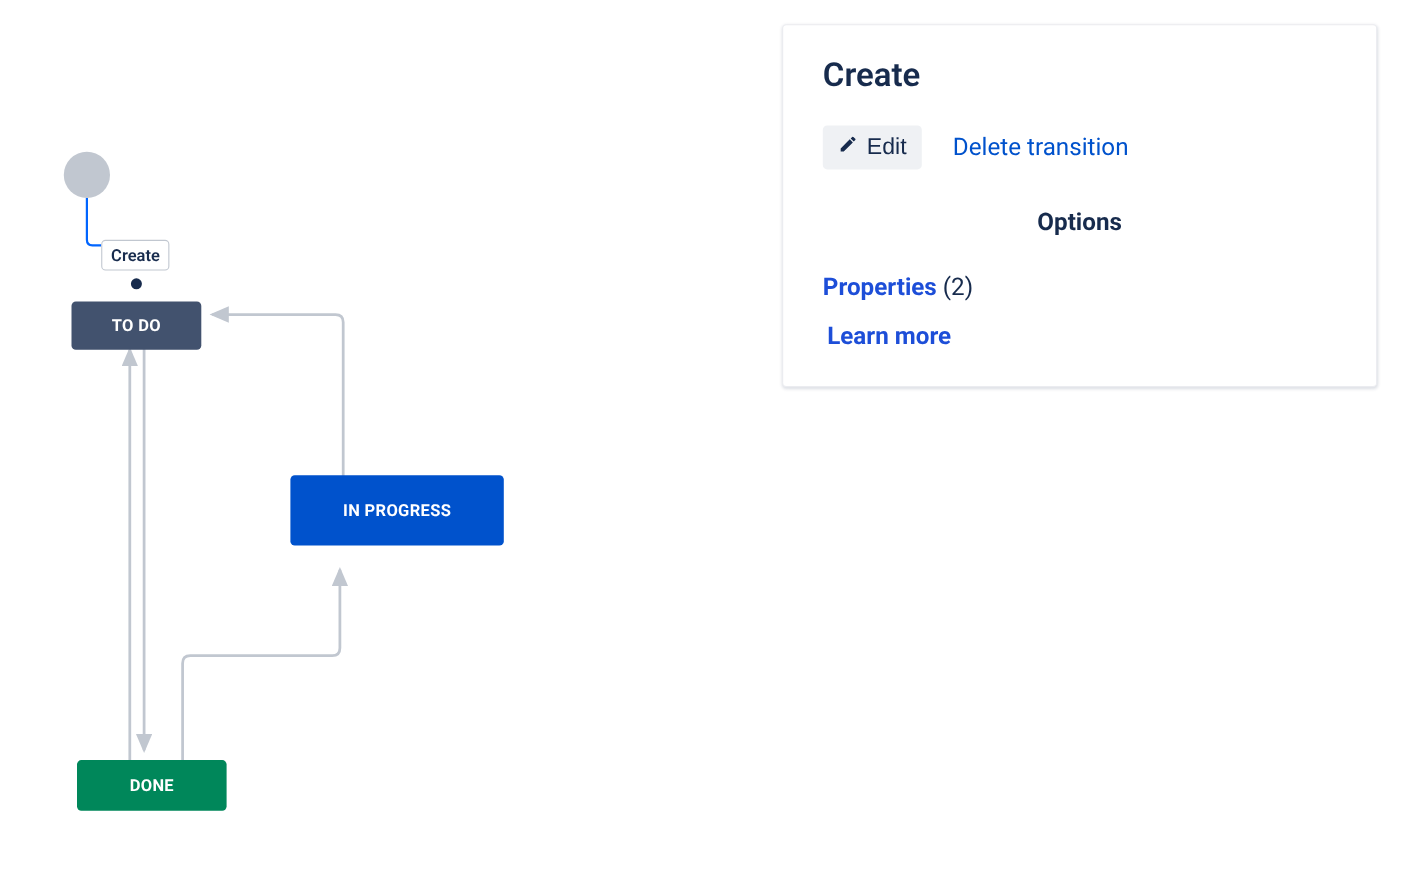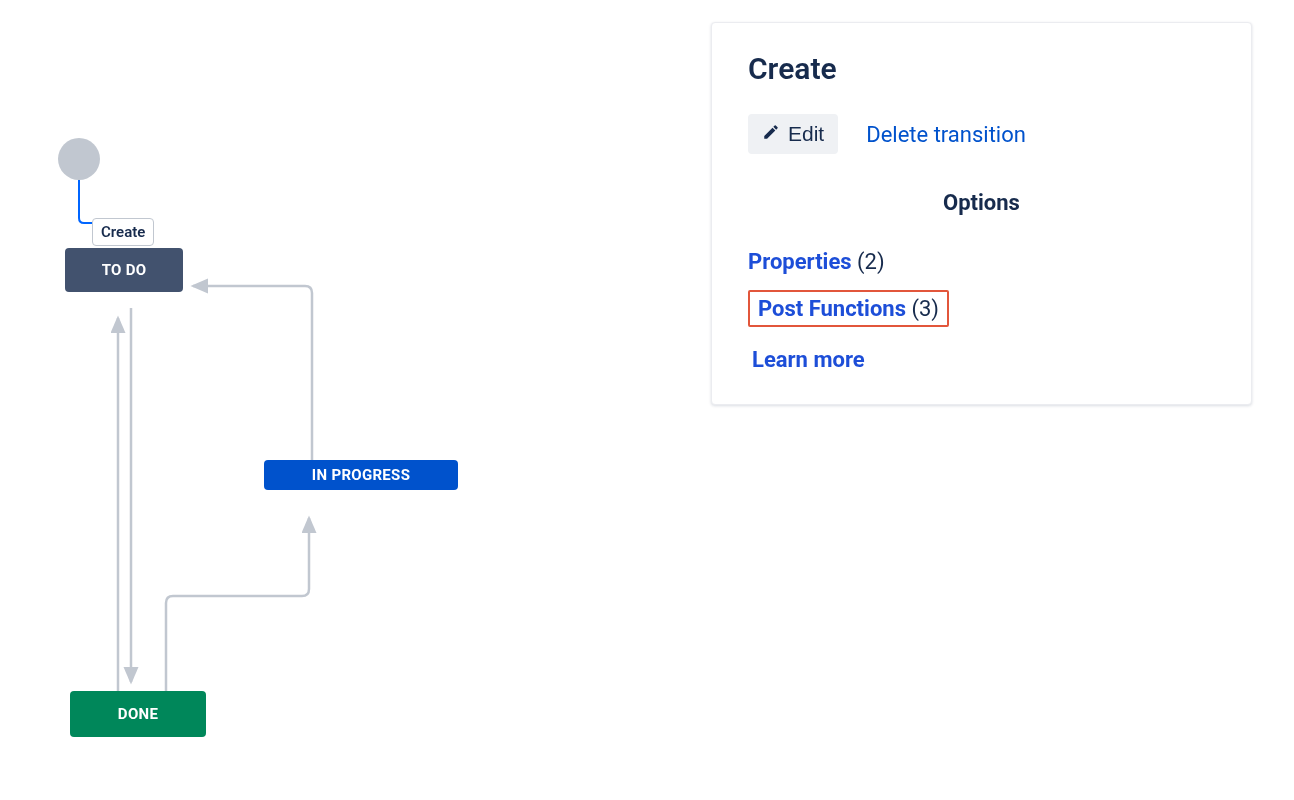--- a/index.html
+++ b/index.html
@@ -67,25 +67,25 @@
 
   </svg>
 
   <div class="start-circle" style="left:58px; top:138px;"></div>
 
   <div class="transition-label" style="left:92px; top:218px;">
     <span>Create</span>
   </div>
   <div class="dot" style="left:119px; top:253px;"></div>
 
-  <div class="status todo" style="left:65px; top:248px; width:118px; height:44px;">
+  <div class="status todo" style="left:65px; top:274px; width:118px; height:44px;">
     <span>TO DO</span>
   </div>
 
-  <div class="status inprogress" style="left:264px; top:460px; width:194px; height:30px;">
+  <div class="status inprogress" style="left:264px; top:432px; width:194px; height:64px;">
     <span>IN PROGRESS</span>
   </div>
 
   <div class="status done" style="left:70px; top:691px; width:136px; height:46px;">
     <span>DONE</span>
   </div>
 
   <div class="panel" style="left:711px; top:22px; width:541px;">
     <h2 class="panel-title">Create</h2>
 
@@ -104,25 +104,19 @@
     <div class="options-header">
       <span class="options-title">Options</span>
       <span class="options-line"></span>
     </div>
 
     <div class="options-list">
       <div class="option-item">
         <span class="lbl">Properties</span>
         <span class="cnt">(2)</span>
       </div>
-      <div class="option-item">
-        <span class="highlight-box">
-          <span class="lbl">Post Functions</span>
-          <span class="cnt">(3)</span>
-        </span>
-      </div>
       <div class="option-item learn-more">
         <span class="lbl">Learn more</span>
       </div>
     </div>
   </div>
 
 </div>
 
 </body></html>

